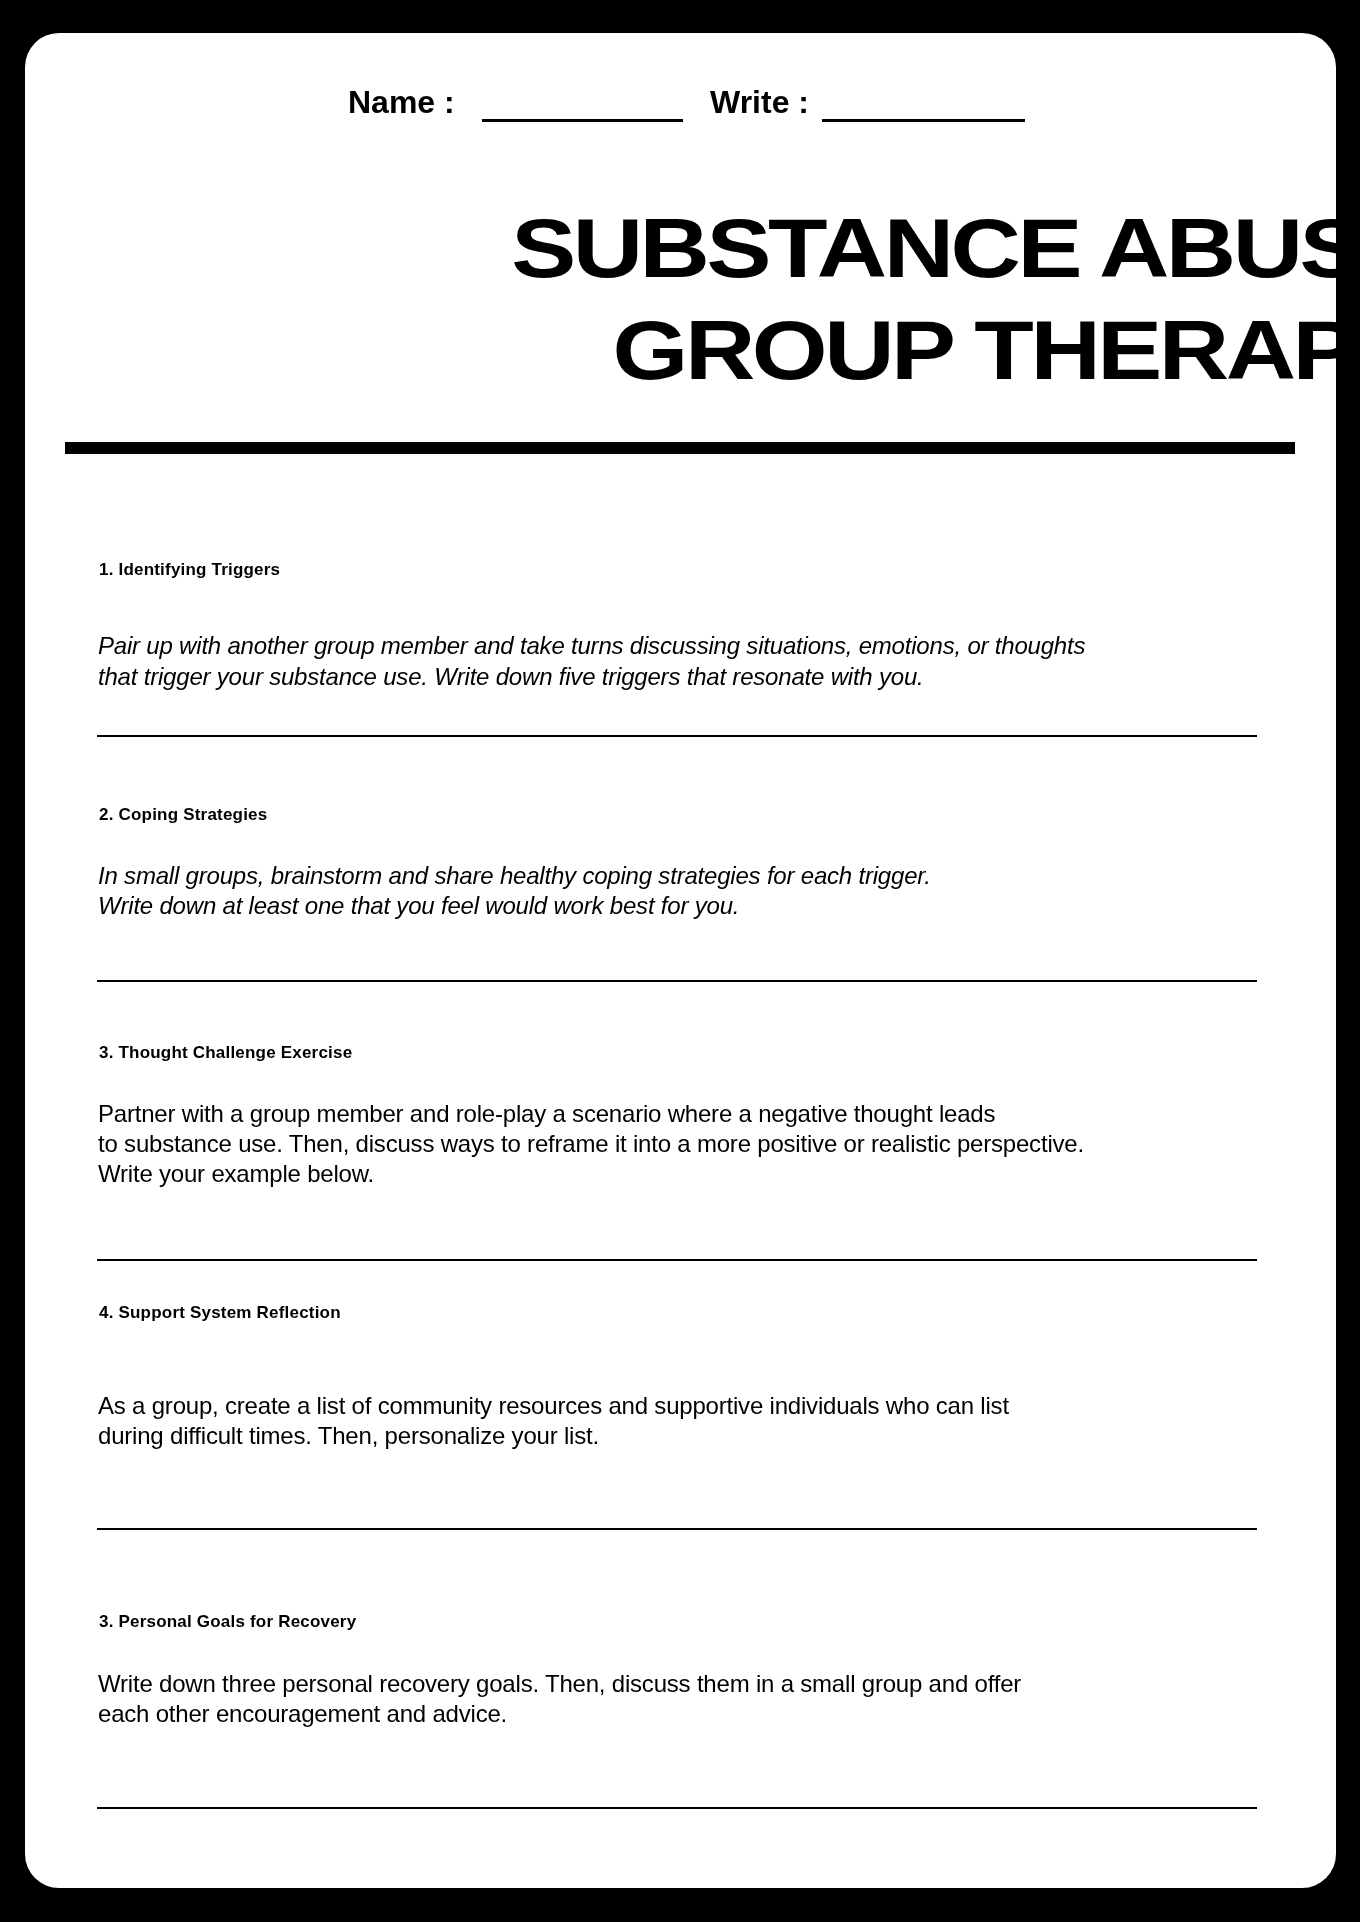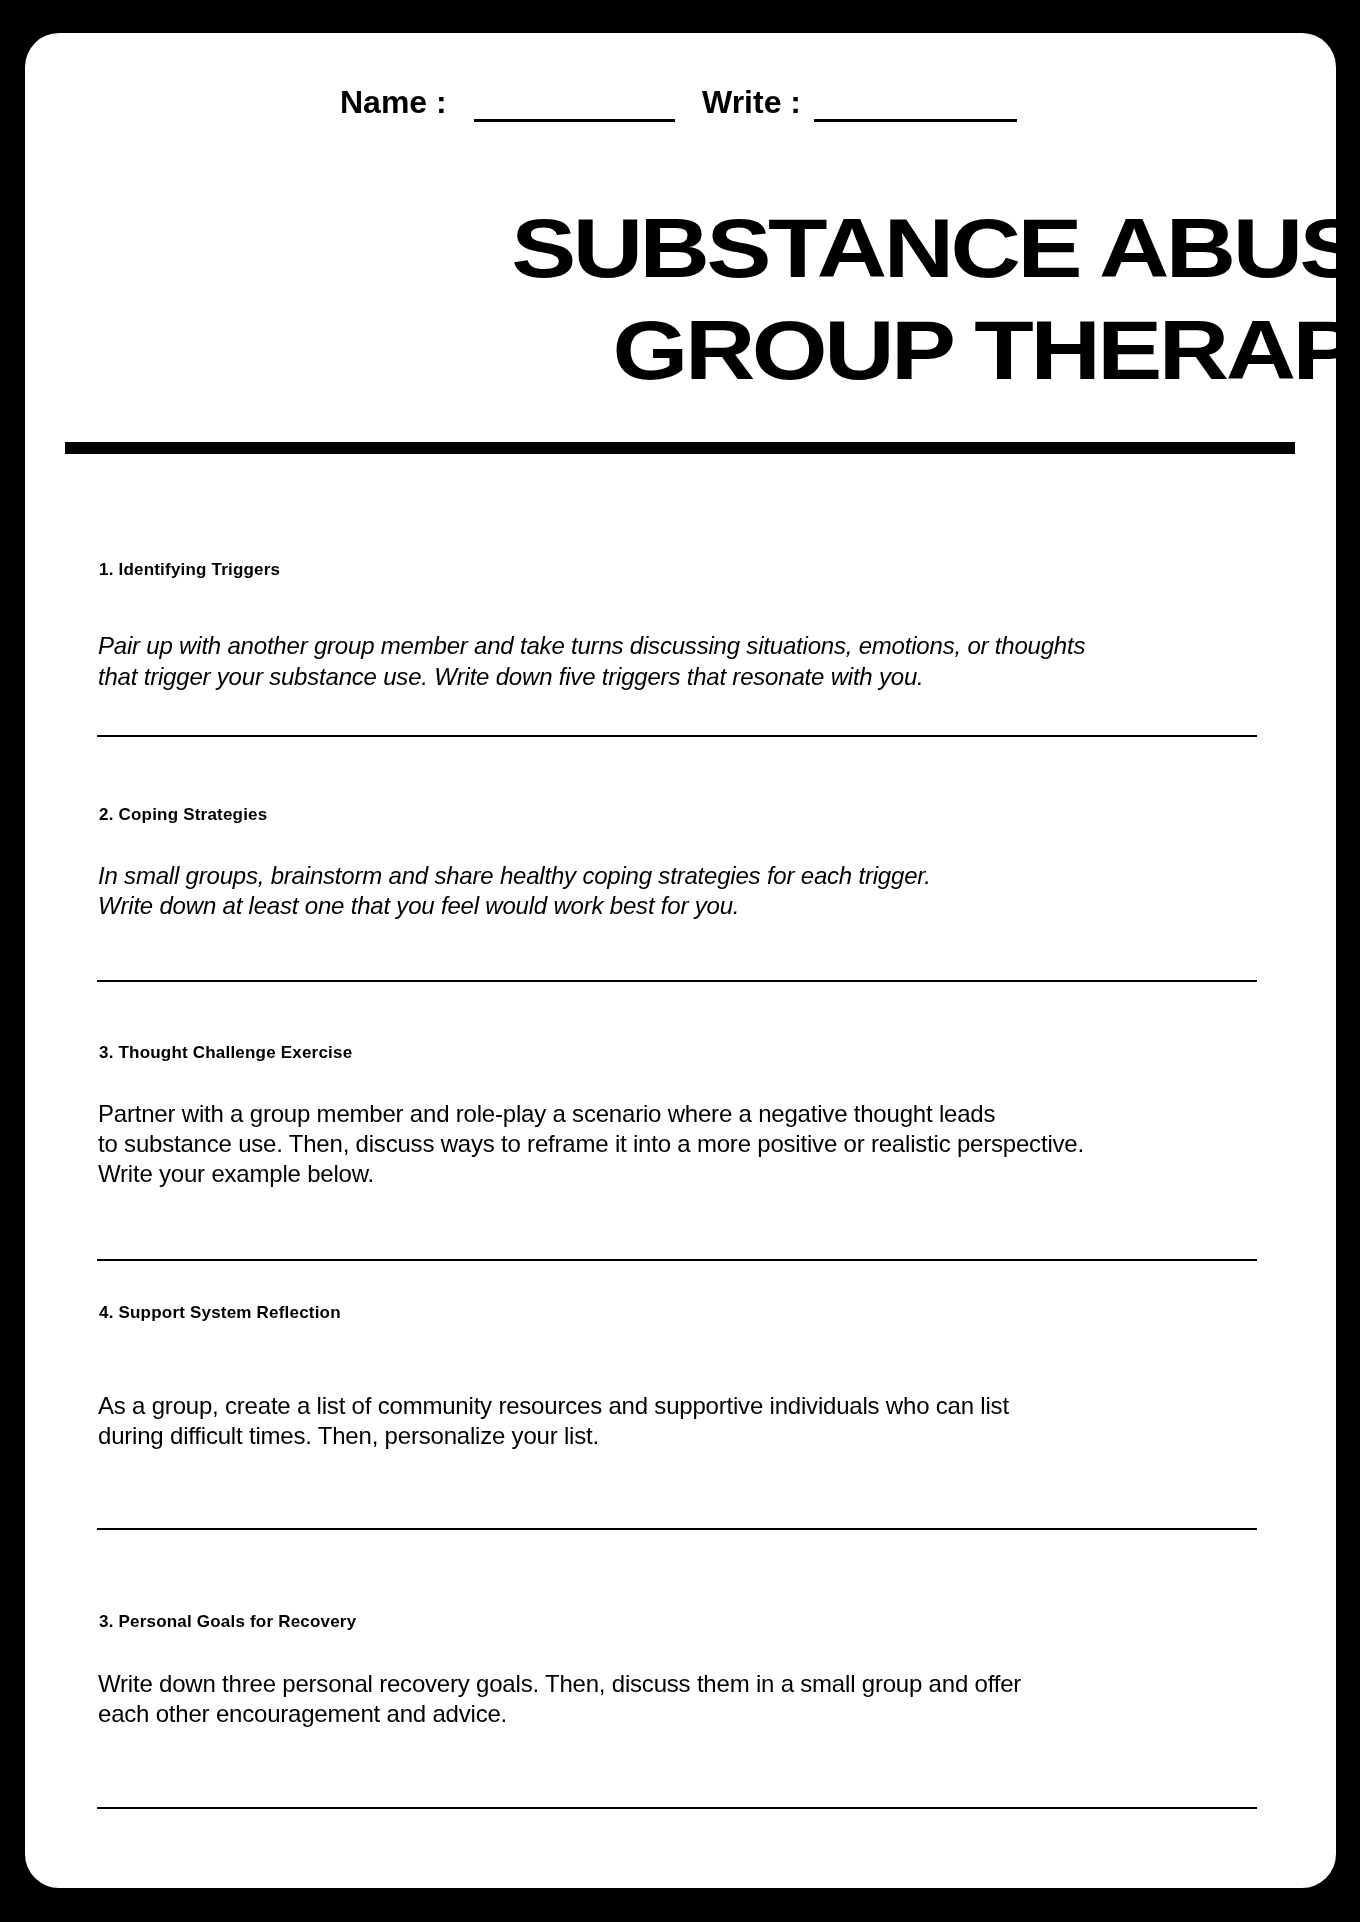--- a/index.html
+++ b/index.html
@@ -5,21 +5,21 @@
   html, body { margin: 0; padding: 0; }
   body {
     width: 1360px; height: 1922px; background: #000000; position: relative; overflow: hidden;
     font-family: "Liberation Sans", sans-serif; color: #000;
   }
   .card {
     position: absolute; left: 25px; top: 33px; width: 1311px; height: 1855px;
     background: #ffffff; border-radius: 34px;
   }
   .name-date {
-    position: absolute; top: 60px; left: 0; width: 1288px; height: 70px;
+    position: absolute; top: 60px; left: 8px; width: 1288px; height: 70px;
   }
   .nd-label { position: absolute; top: 22px; font-size: 32px; font-weight: bold; line-height: 40px; }
   .nd-blank { position: absolute; top: 59px; height: 3px; background: #000; }
   .title {
     position: absolute; left: 0; width: 1360px; text-align: right;
     font-size: 84px; line-height: 100px; font-weight: bold; letter-spacing: -3px;
   }
   .title span { display: inline-block; transform: scaleX(1.16); transform-origin: center; }
   .rule-thick { position: absolute; left: 65px; top: 442px; width: 1230px; height: 12px; background: #000; }
   .heading { position: absolute; left: 99px; font-size: 17px; font-weight: bold; line-height: 30px; white-space: nowrap; letter-spacing: 0.2px; }

